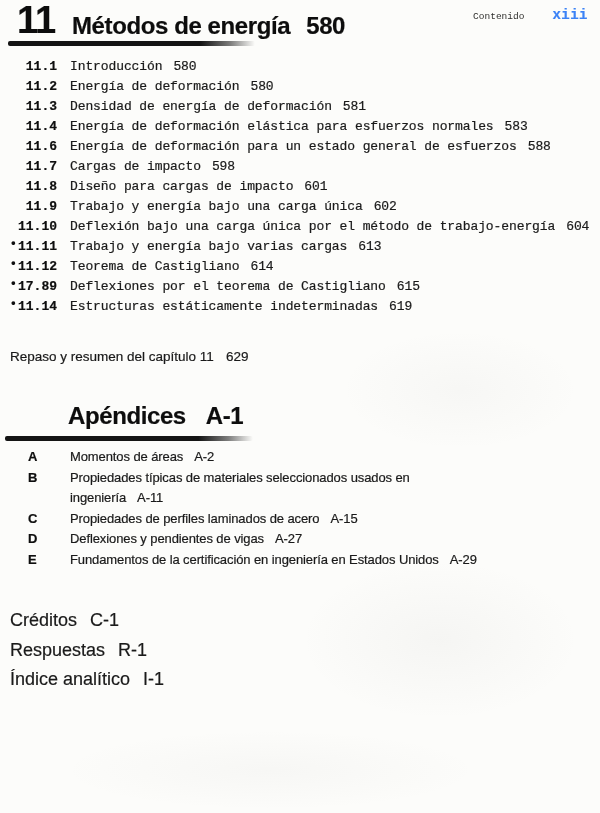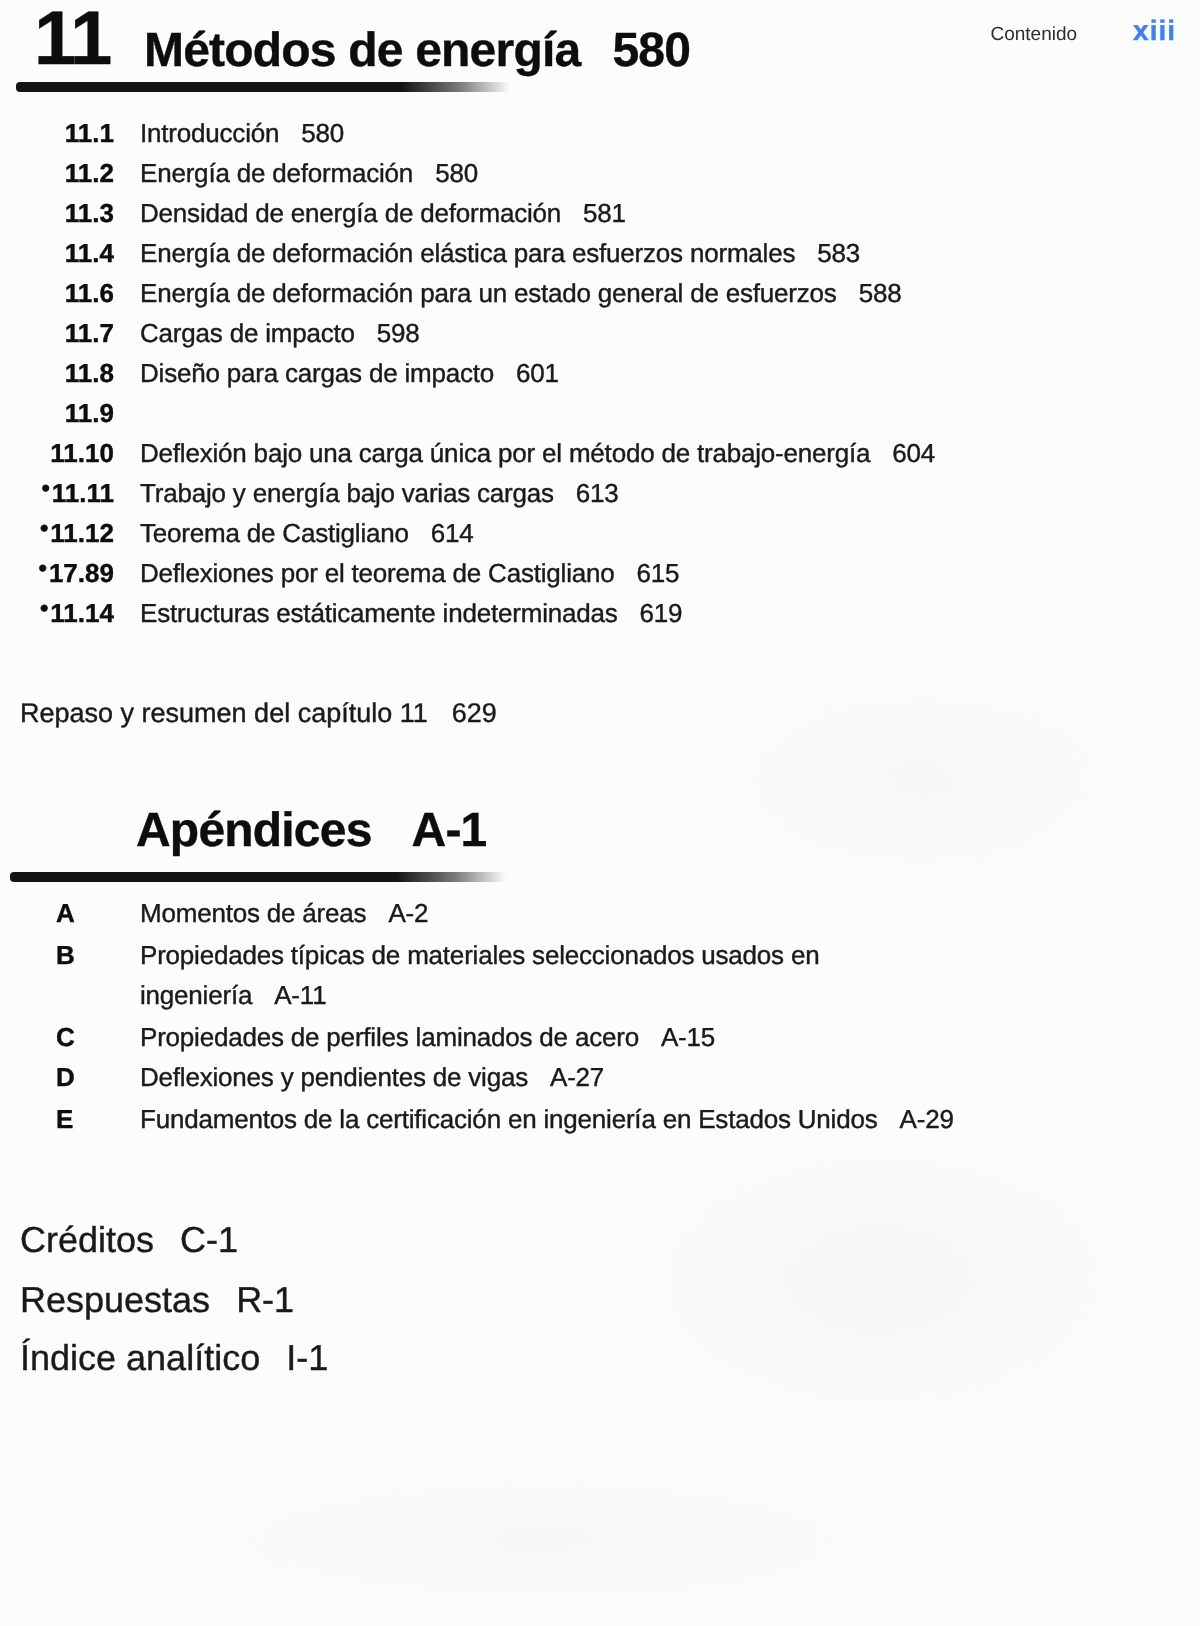--- a/index.html
+++ b/index.html
@@ -16,21 +16,21 @@
     -webkit-text-stroke:0.2px currentColor;
   }
   
   .noise1,.noise2,.noise3{position:absolute;border-radius:50%;pointer-events:none;}
   .noise1{left:300px;top:560px;width:280px;height:160px;background:radial-gradient(ellipse,rgba(120,120,118,.05),rgba(120,120,118,0) 70%);}
   .noise2{left:340px;top:330px;width:240px;height:120px;background:radial-gradient(ellipse,rgba(120,120,118,.04),rgba(120,120,118,0) 70%);}
   .noise3{left:60px;top:730px;width:420px;height:80px;background:radial-gradient(ellipse,rgba(120,120,118,.04),rgba(120,120,118,0) 70%);}
 
   .corner{
     position:absolute;top:7px;right:12px;
-    display:flex;align-items:baseline;gap:28px;
+    display:flex;align-items:baseline;gap:28px;font-family:Liberation Mono, monospace;
   }
   .corner .ctx{font-size:9.5px;color:#2e2e2c;-webkit-text-stroke:0;}
   .corner .folio{font-size:14px;font-weight:bold;letter-spacing:.5px;color:#3b82f6;}
 
   .chapnum{
     position:absolute;left:17px;top:1px;
     font-size:38px;font-weight:bold;letter-spacing:-1px;color:#0d0d0d;line-height:38px;
   }
   .chaptitle{
     position:absolute;left:72px;top:12px;
@@ -38,21 +38,21 @@
     white-space:nowrap;
   }
   .chaptitle .pg{margin-left:16px;}
   .rule{
     position:absolute;height:5px;border-radius:2px;
     background:linear-gradient(to right,#141414 78%,rgba(20,20,20,.55) 90%,rgba(20,20,20,0));
   }
   .rule.r1{left:8px;top:41px;width:247px;}
   .rule.r2{left:5px;top:436px;width:248px;}
 
-  .toc{position:absolute;left:0;top:57px;width:600px;}
+  .toc{position:absolute;left:0;top:57px;width:600px;font-family:Liberation Mono, monospace;}
   .row{display:flex;line-height:20px;font-size:13px;letter-spacing:-0.1px;}
   .num{
     flex:0 0 57px;text-align:right;font-weight:bold;color:#0e0e0e;
     white-space:nowrap;letter-spacing:0;
   }
   .star{font-size:12px;position:relative;top:-3px;margin-right:1px;}
   .txt{padding-left:13px;white-space:nowrap;}
   .pgn{margin-left:11px;}
 
   .summary{position:absolute;left:10px;top:348px;font-size:13.5px;line-height:18px;white-space:nowrap;}
@@ -120,20 +120,21 @@
     <div class="row">
       <span class="num"><span class="star"></span><span>11.7</span></span>
       <span class="txt"><span>Cargas de impacto</span><span class="pgn">598</span></span>
     </div>
     <div class="row">
       <span class="num"><span class="star"></span><span>11.8</span></span>
       <span class="txt"><span>Diseño para cargas de impacto</span><span class="pgn">601</span></span>
     </div>
     <div class="row">
       <span class="num"><span class="star"></span><span>11.9</span></span>
+      <span class="txt"><span>Trabajo y energía bajo una carga única</span><span class="pgn">602</span></span>
     </div>
     <div class="row">
       <span class="num"><span class="star"></span><span>11.10</span></span>
       <span class="txt"><span>Deflexión bajo una carga única por el método de trabajo-energía</span><span class="pgn">604</span></span>
     </div>
     <div class="row">
       <span class="num"><span class="star">•</span><span>11.11</span></span>
       <span class="txt"><span>Trabajo y energía bajo varias cargas</span><span class="pgn">613</span></span>
     </div>
     <div class="row">

